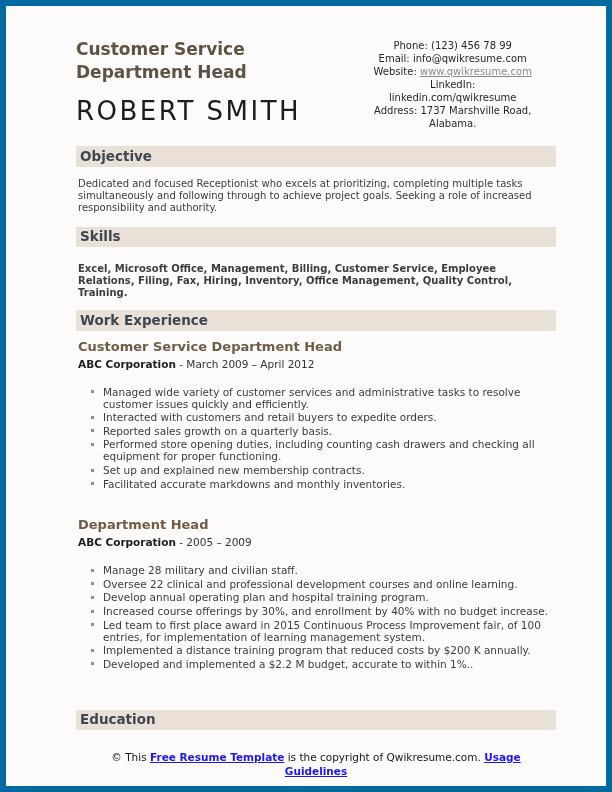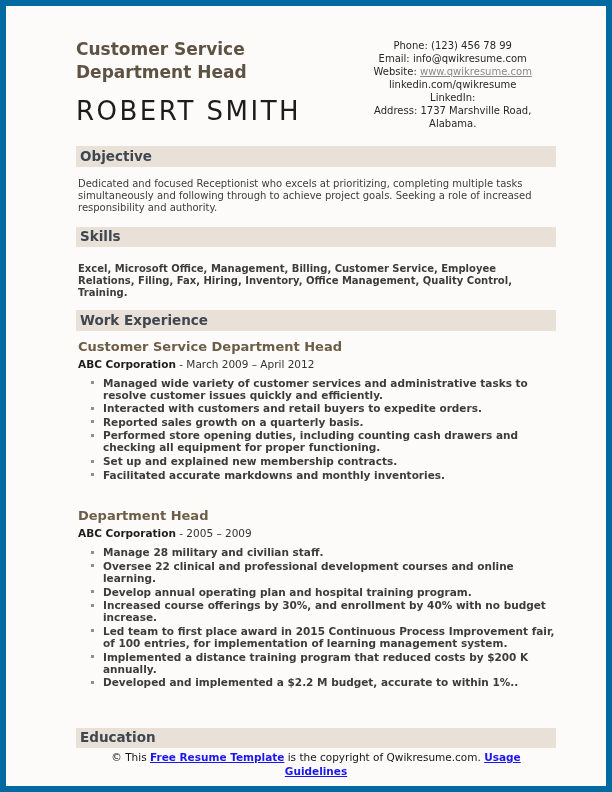--- a/index.html
+++ b/index.html
@@ -26,21 +26,21 @@
   
   .para { font-size:10px; line-height:12px; color:#3c3c3c; margin:0 0 0 2px; }
   .objective-para { margin-top:11px; margin-bottom:13px; }
   .skills-para { margin-top:16px; margin-bottom:11px;font-weight:bold; }
   
   .job { margin-top:8px; }
   .job-2 { margin-top:26px; }
   .job-title { font-size:13px; font-weight:bold; color:#6d5d47; margin:0 0 4px 2px; }
   .job-meta { font-size:10.5px; margin:0 0 0 2px; color:#333; }
   .company { font-weight:bold; color:#1d1d1d; }
-  .bullets { list-style:none; margin:7px 0 0 0; padding:0 0 0 14px;font-weight:bold; }
+  .bullets { list-style:none; margin:16px 0 0 0; padding:0 0 0 14px; }
   .bullets li {
     position:relative; padding-left:13px;
     font-size:10.5px; line-height:12.1px; margin-bottom:1.5px; color:#3c3c3c;
   }
   .bullets li::before {
     content:""; position:absolute; left:1px; top:4.5px;
     width:3px; height:3px; background:#8f8f8f;
   }
   .education-heading { margin-top:38px; }
   
@@ -58,22 +58,22 @@
 
   <div class="header">
     <div class="header-left">
       <div class="doc-title">Customer Service Department Head</div>
       <div class="person-name">ROBERT SMITH</div>
     </div>
     <div class="contact">
       <div class="contact-line"><span>Phone:</span> <span>(123) 456 78 99</span></div>
       <div class="contact-line"><span>Email:</span> <span>info@qwikresume.com</span></div>
       <div class="contact-line"><span>Website:</span> <a class="website-link">www.qwikresume.com</a></div>
+      <div class="contact-line">LinkedIn:</div>
       <div class="contact-line">linkedin.com/qwikresume</div>
-      <div class="contact-line">LinkedIn:</div>
       <div class="contact-line"><span>Address:</span> <span>1737 Marshville Road,</span></div>
       <div class="contact-line">Alabama.</div>
     </div>
   </div>
 
   <div class="section-heading">Objective</div>
   <p class="para objective-para">Dedicated and focused Receptionist who excels at prioritizing, completing multiple tasks simultaneously and following through to achieve project goals. Seeking a role of increased responsibility and authority.</p>
 
   <div class="section-heading">Skills</div>
   <p class="para skills-para">Excel, Microsoft Office, Management, Billing, Customer Service, Employee Relations, Filing, Fax, Hiring, Inventory, Office Management, Quality Control, Training.</p>

